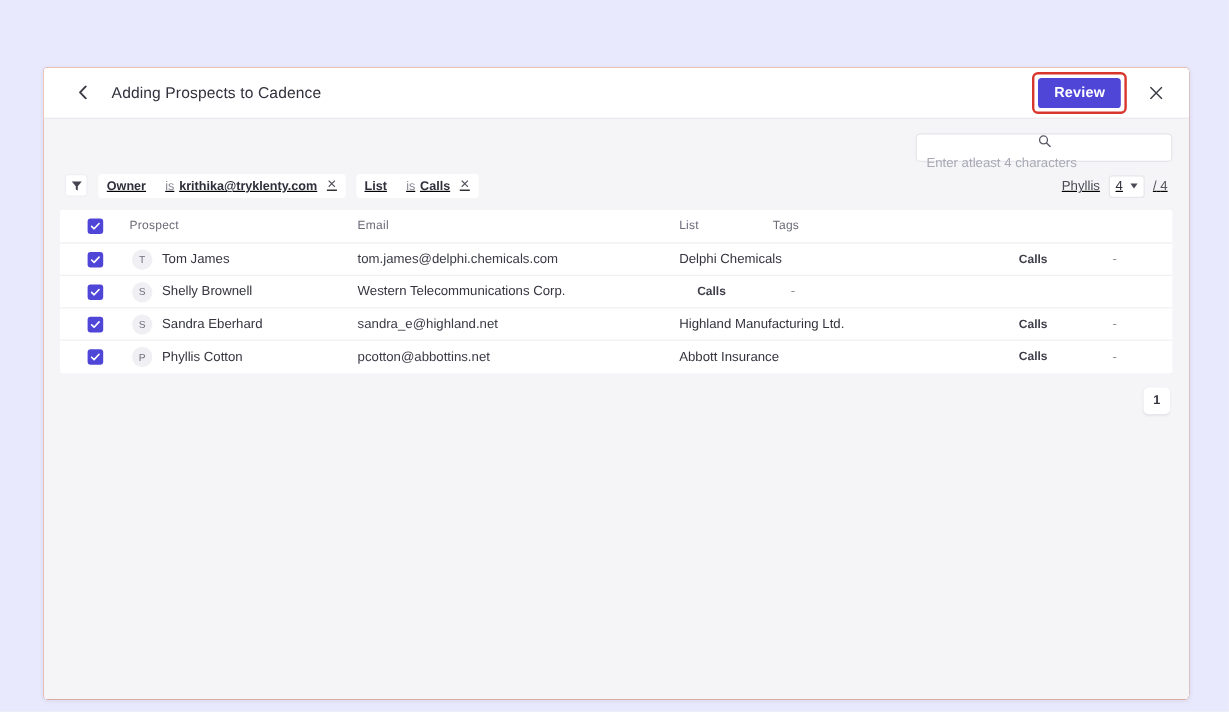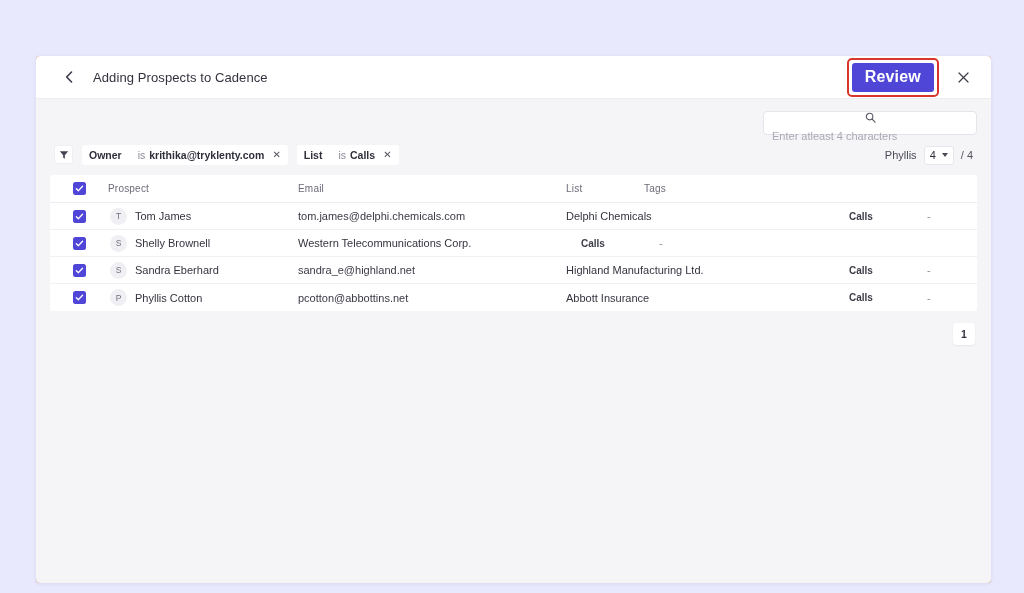--- a/index.html
+++ b/index.html
@@ -63,21 +63,21 @@
   .review-wrap {
     padding: 3px;
     border: 2px solid #d8362c;
     border-radius: 5px;
     display: inline-flex;
     background: #ffffff;
   }
   .review-btn {
     background: #4f46d8;
     color: #ffffff;
-    font-size: 16px;
+    font-size: 12px;
     font-weight: 600;
     letter-spacing: .2px;
     border: none;
     border-radius: 3px;
     padding: 6px 13px 7px;
     cursor: pointer;
     font-family: inherit;
     line-height: 1;
   }
   .close-btn {
@@ -123,20 +123,21 @@
     width: 100%;
     background: transparent;
   }
   .search-input::placeholder { color: #a9a9b6; }
 
   
   .filter-row {
     display: flex;
     margin-top: 10px;
     padding-left: 4px;
+    text-decoration: underline;
   }
   .filter-icon-box {
     width: 19px; height: 19px;
     background: #ffffff;
     border-radius: 3px;
     display: flex; align-items: center; justify-content: center;
     cursor: pointer;
     border: 1px solid #efeff3;
   }
   .chips { display: flex; align-items: center; gap: 9px; margin-left: 9px; }

